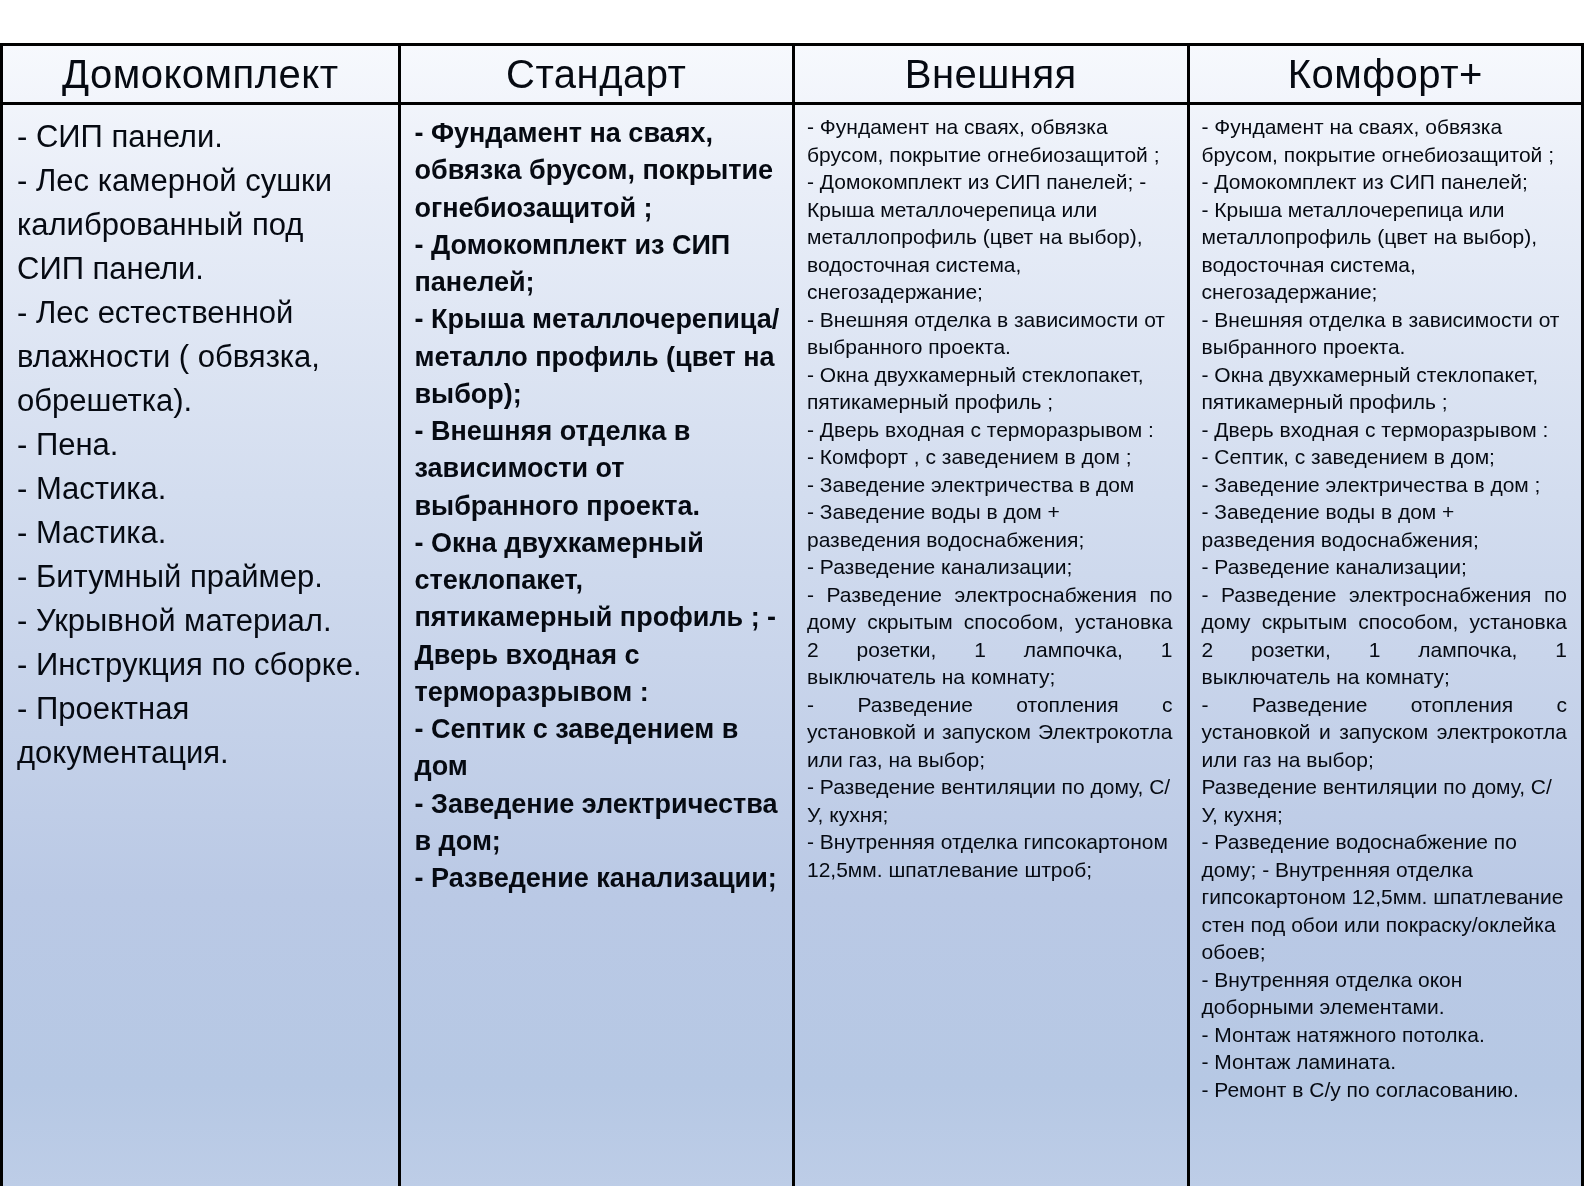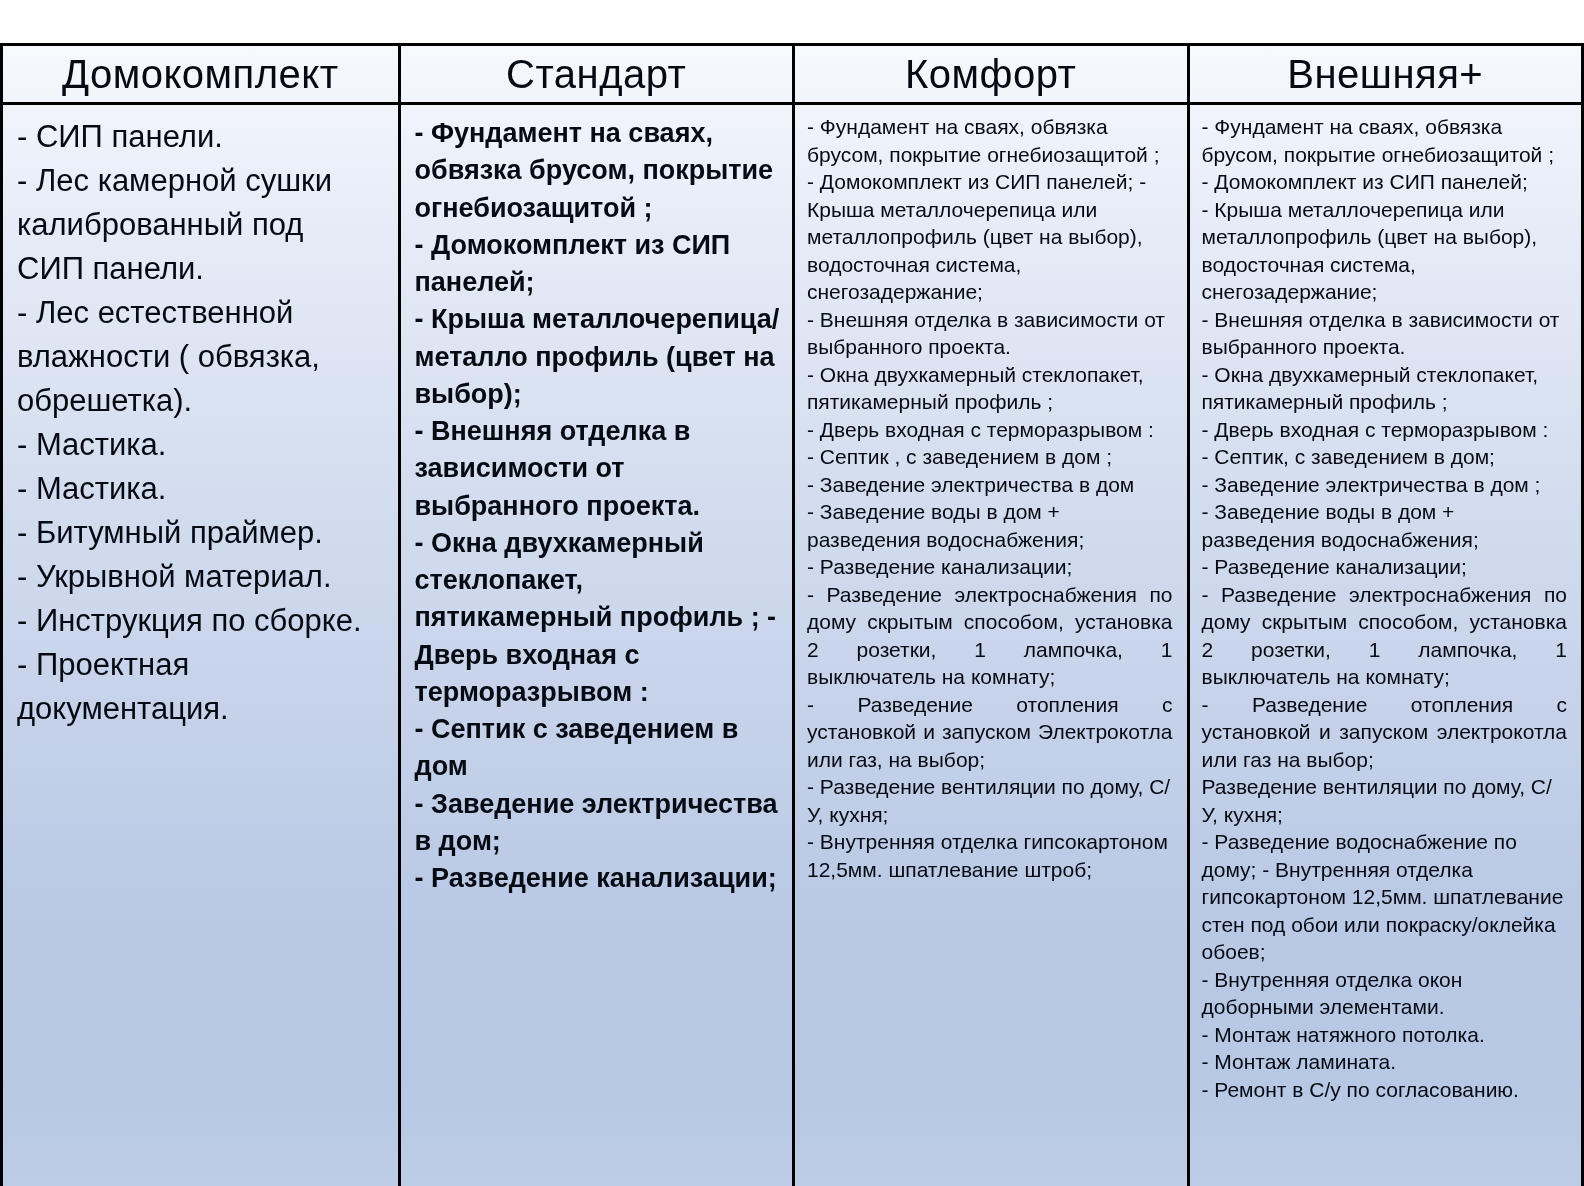--- a/index.html
+++ b/index.html
@@ -54,30 +54,31 @@
 
 <div class="slide">
 
   <div class="cell head">
     <span>Домокомплект</span>
   </div>
   <div class="cell head vline">
     <span>Стандарт</span>
   </div>
   <div class="cell head vline">
-    <span>Комфорт</span>
+    <span>Внешняя</span>
   </div>
   <div class="cell head vline">
-    <span>Внешняя+</span>
+    <span>Комфорт+</span>
   </div>
 
   <div class="cell body-cell col1">
       <div class="item">- СИП панели.</div>
       <div class="item">- Лес камерной сушки калиброванный под СИП панели.</div>
       <div class="item">- Лес естественной влажности ( обвязка, обрешетка).</div>
+      <div class="item">- Пена.</div>
       <div class="item">- Мастика.</div>
       <div class="item">- Мастика.</div>
       <div class="item">- Битумный праймер.</div>
       <div class="item">- Укрывной материал.</div>
       <div class="item">- Инструкция по сборке.</div>
       <div class="item">- Проектная документация.</div>
     </div>
   <div class="cell body-cell col2 vline">
       <div class="item">- Фундамент на сваях, обвязка брусом, покрытие огнебиозащитой ;</div>
       <div class="item">- Домокомплект из СИП панелей;</div>
@@ -87,21 +88,21 @@
       <div class="item">- Септик с заведением в дом</div>
       <div class="item">- Заведение электричества в дом;</div>
       <div class="item">- Разведение канализации;</div>
     </div>
   <div class="cell body-cell col3 vline">
       <div class="item">- Фундамент на сваях, обвязка брусом, покрытие огнебиозащитой ;</div>
       <div class="item">- Домокомплект из СИП панелей; - Крыша металлочерепица или металлопрофиль (цвет на выбор), водосточная система, снегозадержание;</div>
       <div class="item">- Внешняя отделка в зависимости от выбранного проекта.</div>
       <div class="item">- Окна двухкамерный стеклопакет, пятикамерный профиль ;</div>
       <div class="item">- Дверь входная с терморазрывом :</div>
-      <div class="item">- Септик , с заведением в дом ;</div>
+      <div class="item">- Комфорт , с заведением в дом ;</div>
       <div class="item">- Заведение электричества в дом</div>
       <div class="item">- Заведение воды в дом + разведения водоснабжения;</div>
       <div class="item">- Разведение канализации;</div>
       <div class="item justify">- Разведение электроснабжения по дому скрытым способом, установка 2 розетки, 1 лампочка, 1 выключатель на комнату;</div>
       <div class="item justify">- Разведение отопления с установкой и запуском Электрокотла или газ, на выбор;</div>
       <div class="item">- Разведение вентиляции по дому, С/У, кухня;</div>
       <div class="item">- Внутренняя отделка гипсокартоном 12,5мм. шпатлевание штроб;</div>
     </div>
   <div class="cell body-cell col4 vline">
       <div class="item">- Фундамент на сваях, обвязка брусом, покрытие огнебиозащитой ;</div>

